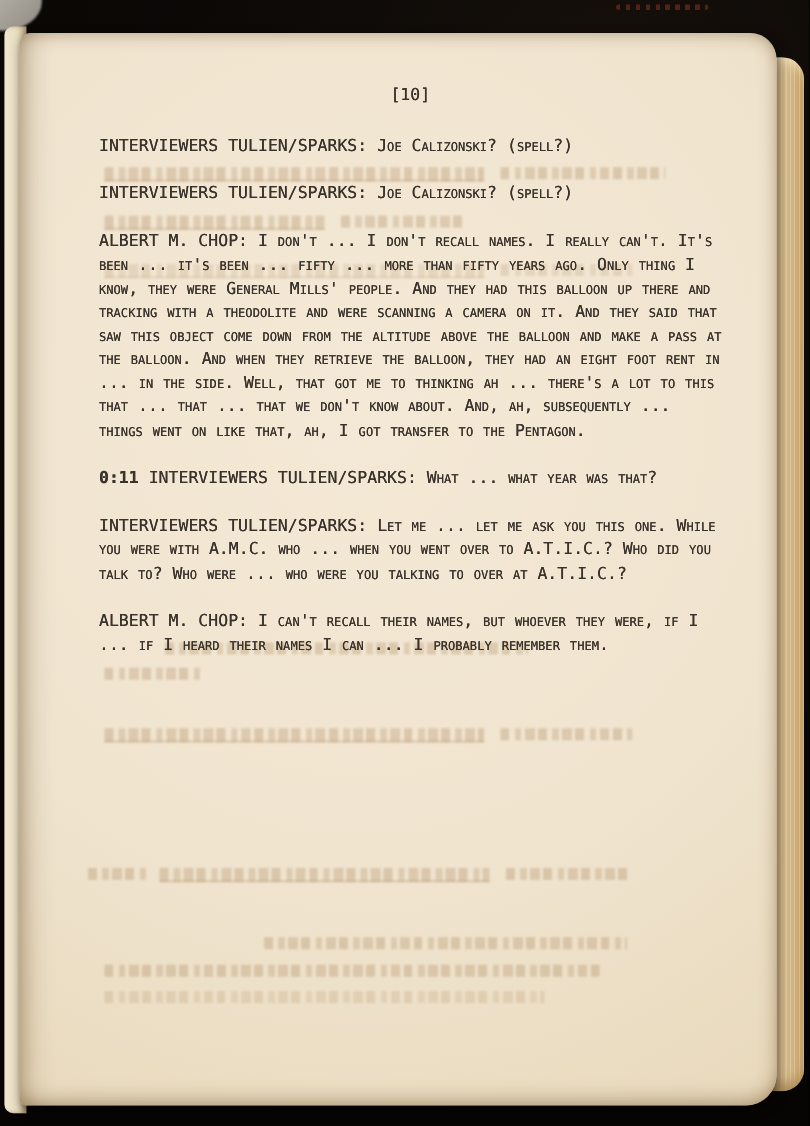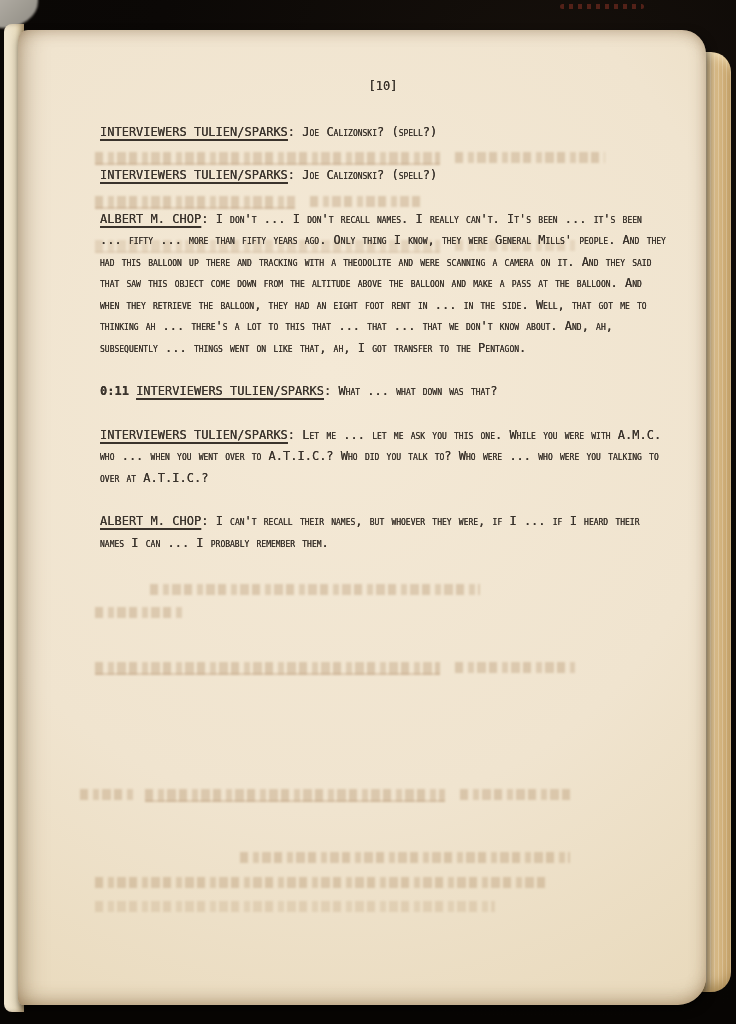--- a/index.html
+++ b/index.html
@@ -57,30 +57,29 @@
     box-shadow:
       inset 16px 0 26px -14px rgba(95,65,30,.5),
       inset -10px 0 18px -12px rgba(110,75,35,.45),
       inset 0 -14px 20px -12px rgba(110,75,35,.4),
       inset 0 12px 16px -12px rgba(110,75,35,.28),
       2px 4px 10px rgba(0,0,0,.6);
     z-index:2;
   }
   
   .textcol{
-    position:absolute;left:100px;top:76px;width:566px;z-index:4;
-    font-size:12px;line-height:21.5px;color:var(--ink);
+    position:absolute;left:90px;top:76px;width:566px;z-index:4;
+    font-size:15px;line-height:21.5px;color:var(--ink);
     font-variant-caps:small-caps;
     text-shadow:0 0 .5px currentColor;
     letter-spacing:0;
   }
   .pagenum{text-align:center;margin:0 0 24px 0;}
   .para{margin:0 0 22px 0;}
   .speaker{
-    text-decoration:underline;
     text-decoration-thickness:2px;
     text-underline-offset:3px;
   }
   .ts{margin-right:0;font-weight:bold;}
   
   .ghost{
     position:absolute;height:11px;z-index:3;opacity:.5;
     background:repeating-linear-gradient(90deg,
       rgba(158,118,74,.55) 0 8px, rgba(158,118,74,0) 8px 13px,
       rgba(158,118,74,.45) 13px 19px, rgba(158,118,74,0) 19px 22px,
@@ -135,21 +134,21 @@
     </div>
 
     <div class="para">
       <span class="speaker">ALBERT M. CHOP</span><span class="sep">:</span>
       <span class="ptext">I don't ... I don't recall names. I really can't. It's been ... it's been ... fifty ... more than fifty years ago. Only thing I know, they were General Mills' people. And they had this balloon up there and tracking with a theodolite and were scanning a camera on it. And they said that saw this object come down from the altitude above the balloon and make a pass at the balloon. And when they retrieve the balloon, they had an eight foot rent in ... in the side. Well, that got me to thinking ah ... there's a lot to this that ... that ... that we don't know about. And, ah, subsequently ... things went on like that, ah, I got transfer to the Pentagon.</span>
     </div>
 
     <div class="para">
       <span class="ts">0:11</span>
       <span class="speaker">INTERVIEWERS TULIEN/SPARKS</span><span class="sep">:</span>
-      <span class="ptext">What ... what down was that?</span>
+      <span class="ptext">What ... what year was that?</span>
     </div>
 
 
     <div class="para">
       <span class="speaker">INTERVIEWERS TULIEN/SPARKS</span><span class="sep">:</span>
       <span class="ptext">Let me ... let me ask you this one. While you were with A.M.C. who ... when you went over to A.T.I.C.? Who did you talk to? Who were ... who were you talking to over at A.T.I.C.?</span>
     </div>
 
     <div class="para">
       <span class="speaker">ALBERT M. CHOP</span><span class="sep">:</span>

